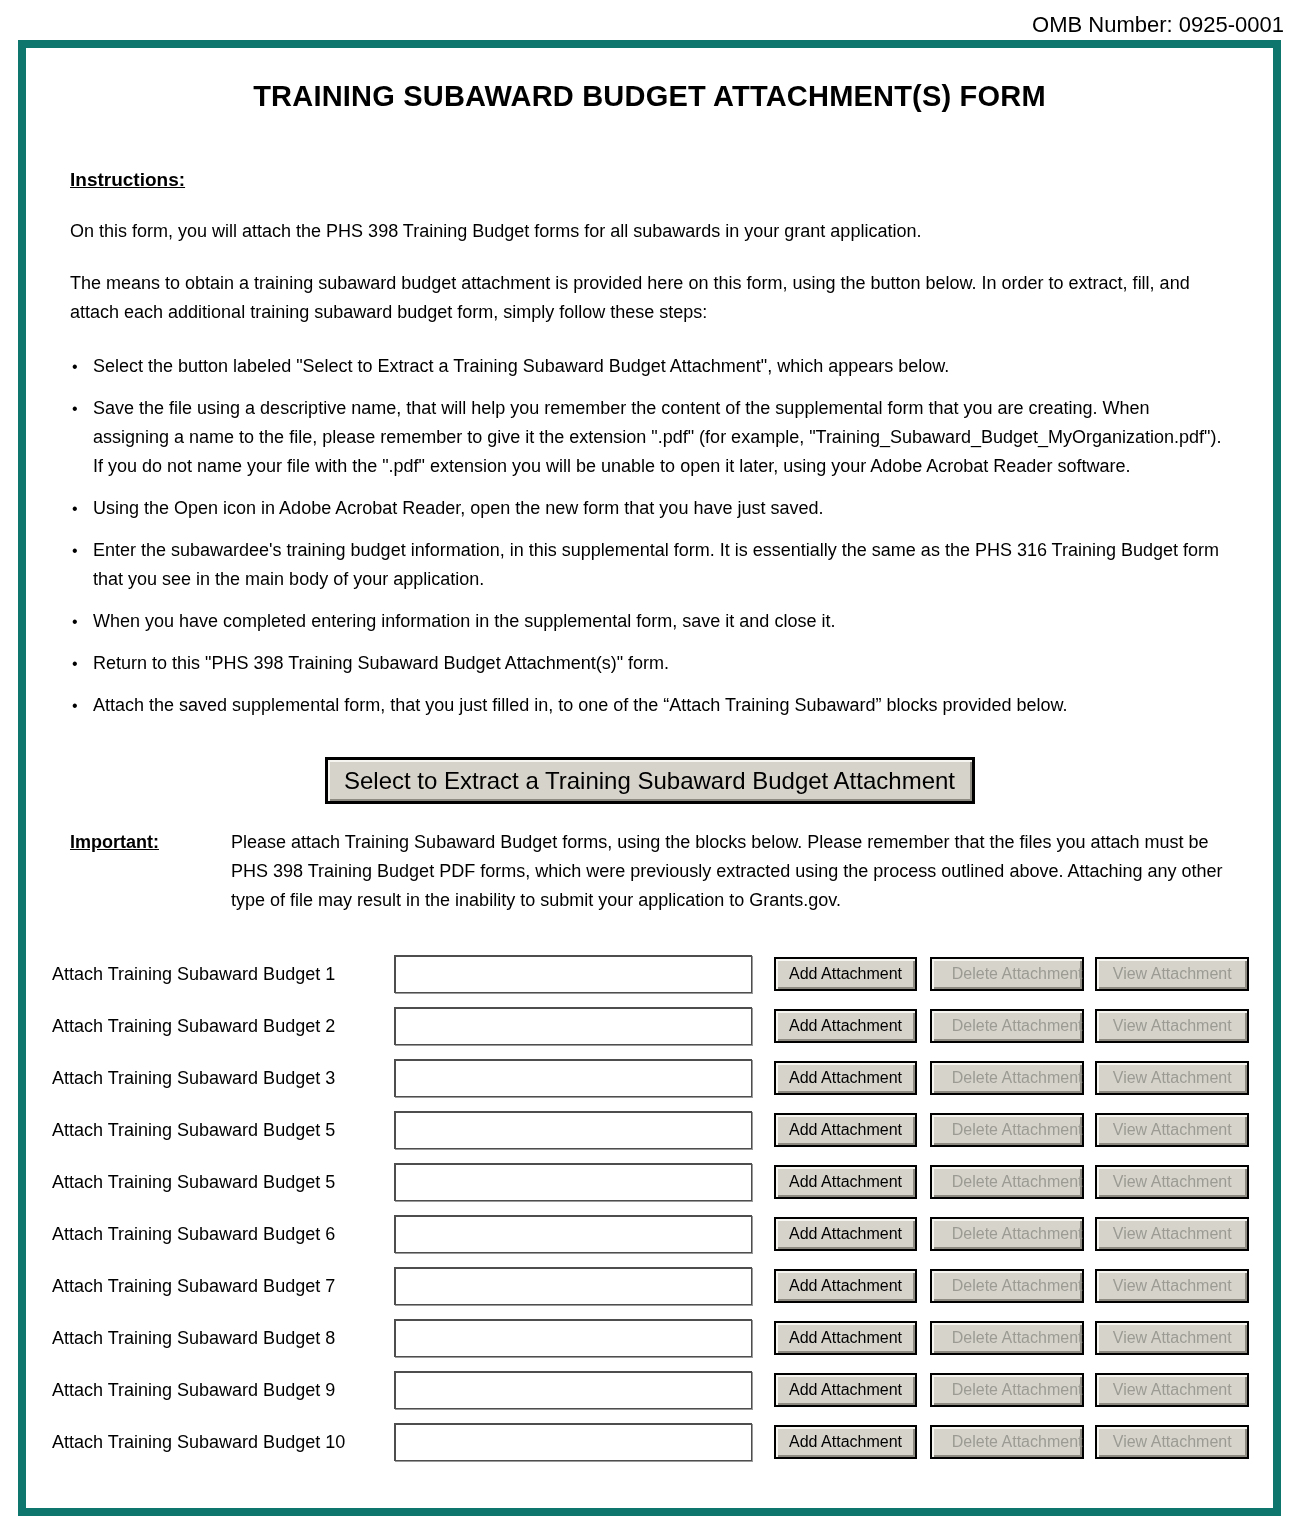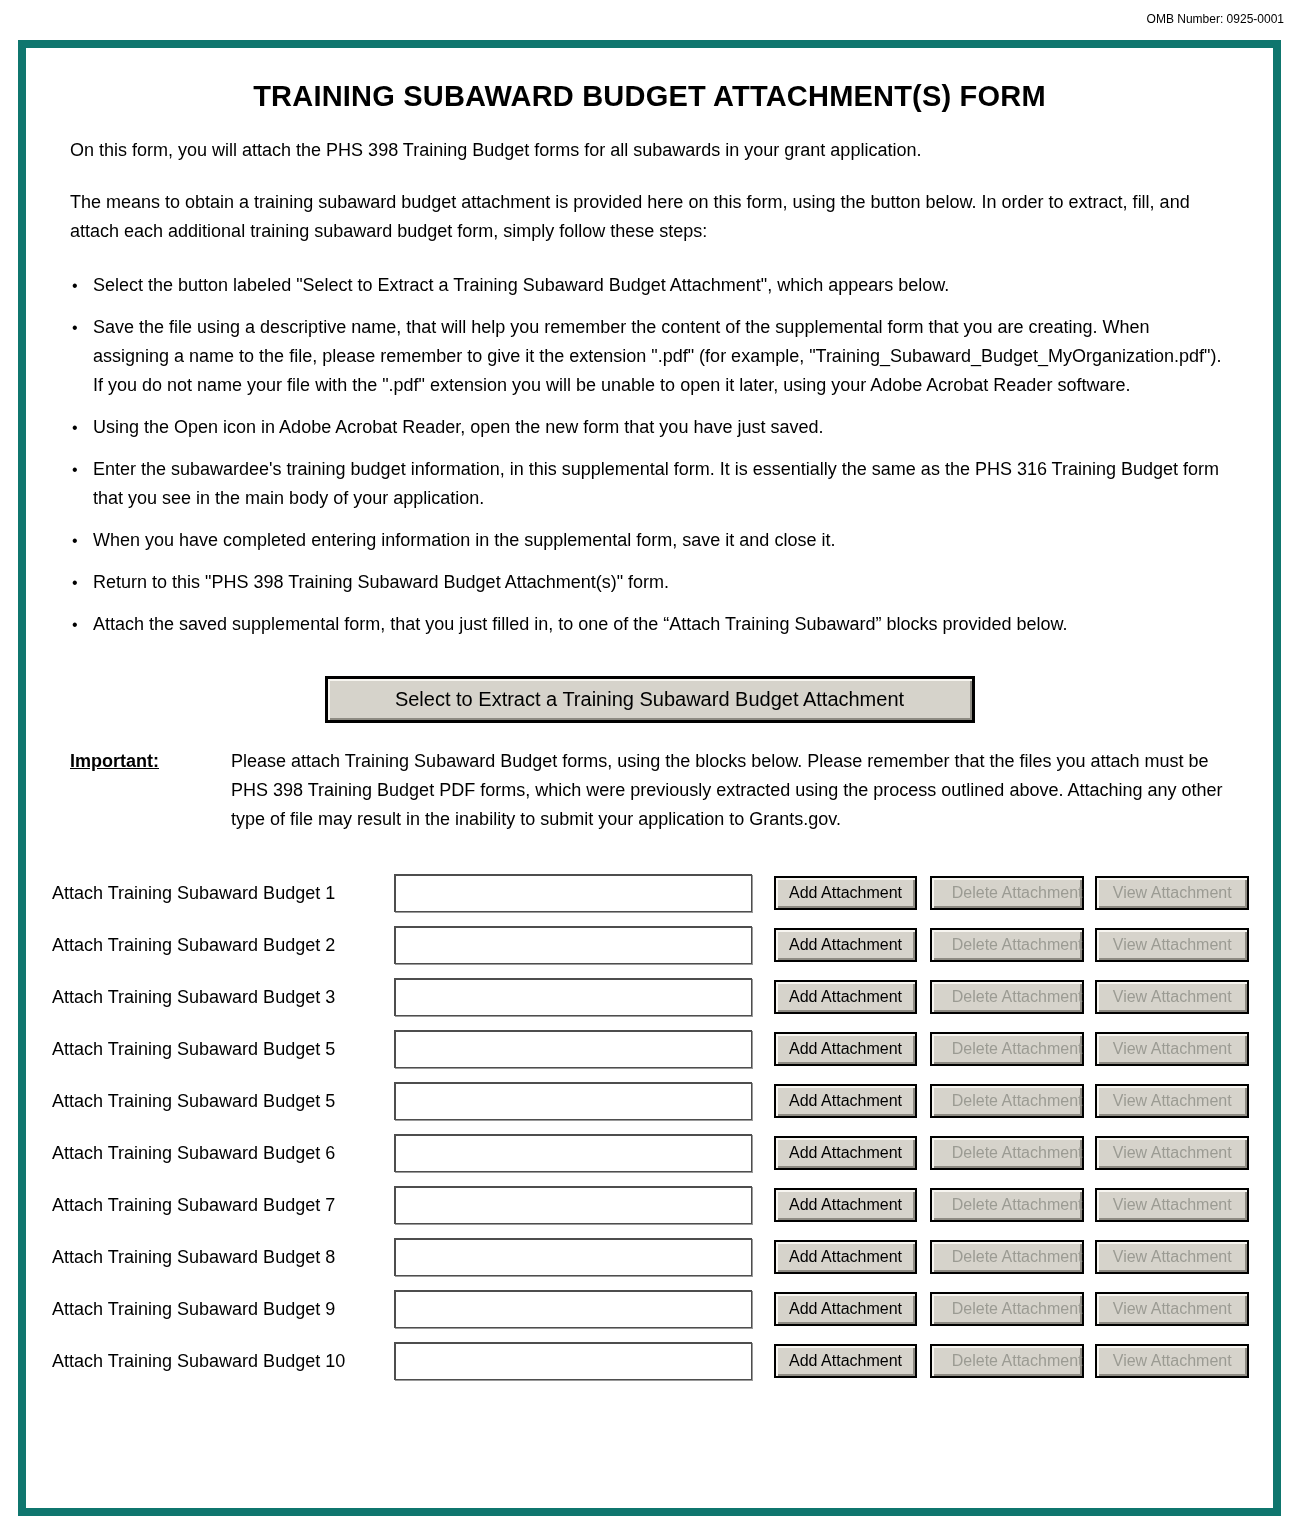--- a/index.html
+++ b/index.html
@@ -3,21 +3,21 @@
 <meta charset="utf-8">
 <style>
   * { margin:0; padding:0; box-sizing:border-box; }
   html,body { background:#fff; }
   body {
     width:1300px; height:1536px; position:relative;
     font-family:"Liberation Sans", sans-serif; color:#000;
   }
   .omb {
     position:absolute; top:12px; right:16px;
-    font-size:12px;
+    font-size:22px;
   }
   .frame {
     position:absolute; left:18px; top:40px;
     width:1263px; height:1476px;
     border:8px solid #0f766e;
     background:#fff;
   }
   .title {
     text-align:center; margin-top:32px;
     font-size:29px; font-weight:bold; letter-spacing:0.2px;
@@ -38,21 +38,21 @@
     background:#d6d3cb;
     border:2px solid #000;
     box-shadow: inset 2px 2px 0 #f7f5f0, inset -2px -2px 0 #8e8b83;
     font-family:"Liberation Sans", sans-serif;
     color:#000; cursor:pointer;
   }
   .extract-btn {
     display:block; margin:37px auto 0 auto;
     width:650px; height:47px;
     border-width:3px;
-    font-size:20px;
+    font-size:24px;
   }
   .important-block {
     display:flex; margin-top:24px;gap:37px;
   }
   .important-heading {
     width:124px; flex:0 0 124px;
     font-size:18px; font-weight:bold; text-decoration:underline;
   }
   .important-text { flex:1; }
   .attach-section { margin-top:40px; padding:0 24px 0 26px; }
@@ -76,20 +76,21 @@
 </style>
 </head>
 <body>
 
 <div class="omb">OMB Number: 0925-0001</div>
 
 <div class="frame">
   <div class="title">TRAINING SUBAWARD BUDGET ATTACHMENT(S) FORM</div>
 
   <div class="content">
+    <div class="instructions-heading">Instructions:</div>
     <div class="para">On this form, you will attach the PHS 398 Training Budget forms for all subawards in your grant application.</div>
     <div class="para">The means to obtain a training subaward budget attachment is provided here on this form, using the button below. In order to extract, fill, and attach each additional training subaward budget form, simply follow these steps:</div>
 
     <ul class="bullets">
       <li>Select the button labeled "Select to Extract a Training Subaward Budget Attachment", which appears below.</li>
       <li>Save the file using a descriptive name, that will help you remember the content of the supplemental form that you are creating. When assigning a name to the file, please remember to give it the extension ".pdf" (for example, "Training_Subaward_Budget_MyOrganization.pdf"). If you do not name your file with the ".pdf" extension you will be unable to open it later, using your Adobe Acrobat Reader software.</li>
       <li>Using the Open icon in Adobe Acrobat Reader, open the new form that you have just saved.</li>
       <li>Enter the subawardee's training budget information, in this supplemental form. It is essentially the same as the PHS 316 Training Budget form that you see in the main body of your application.</li>
       <li>When you have completed entering information in the supplemental form, save it and close it.</li>
       <li>Return to this "PHS 398 Training Subaward Budget Attachment(s)" form.</li>

